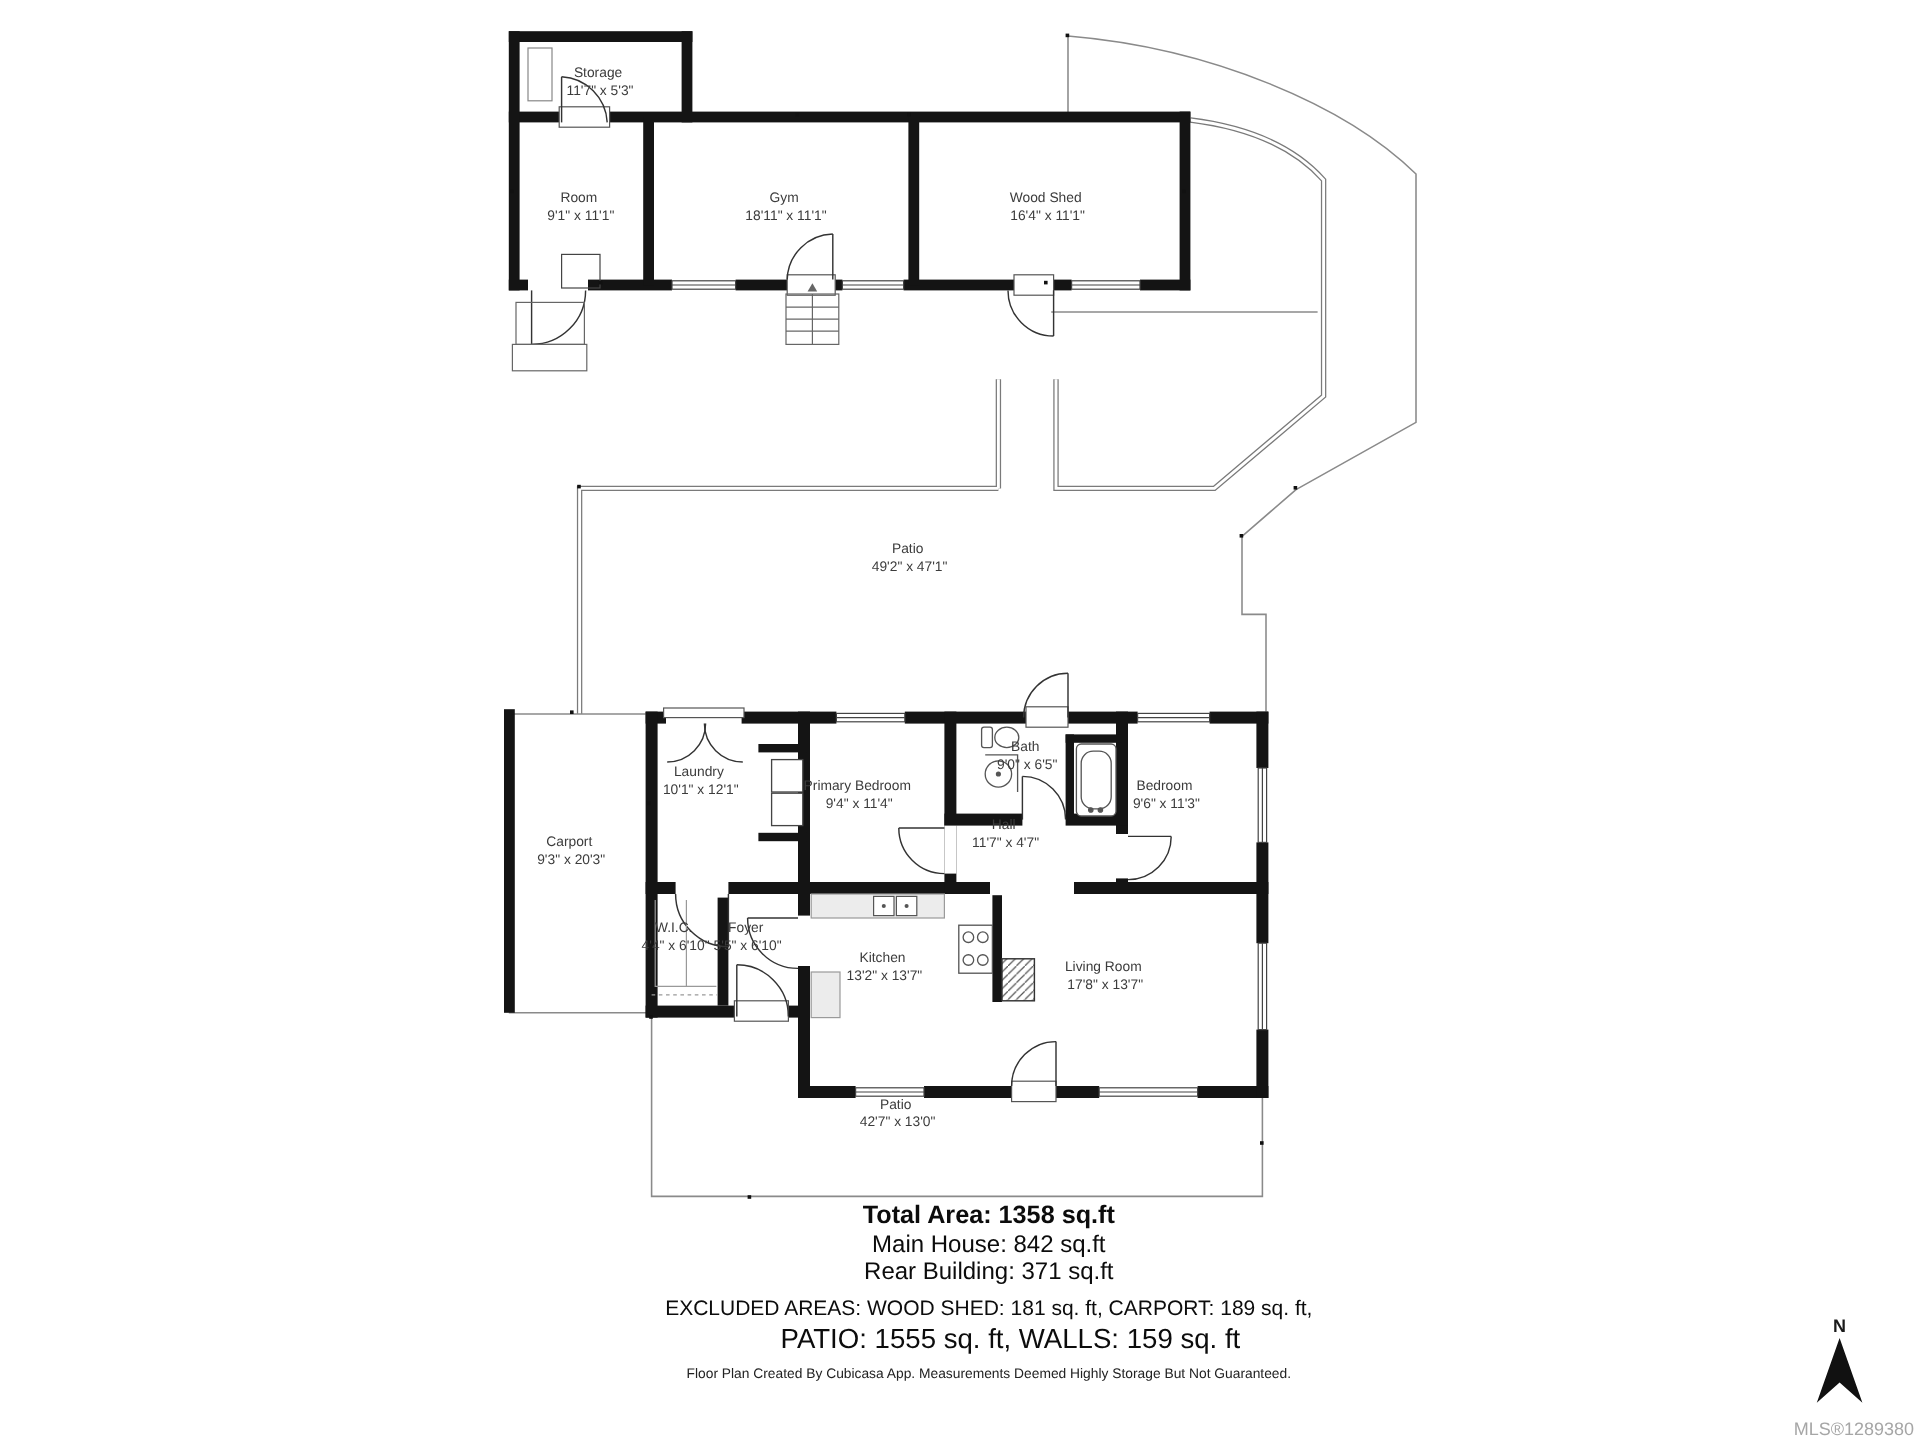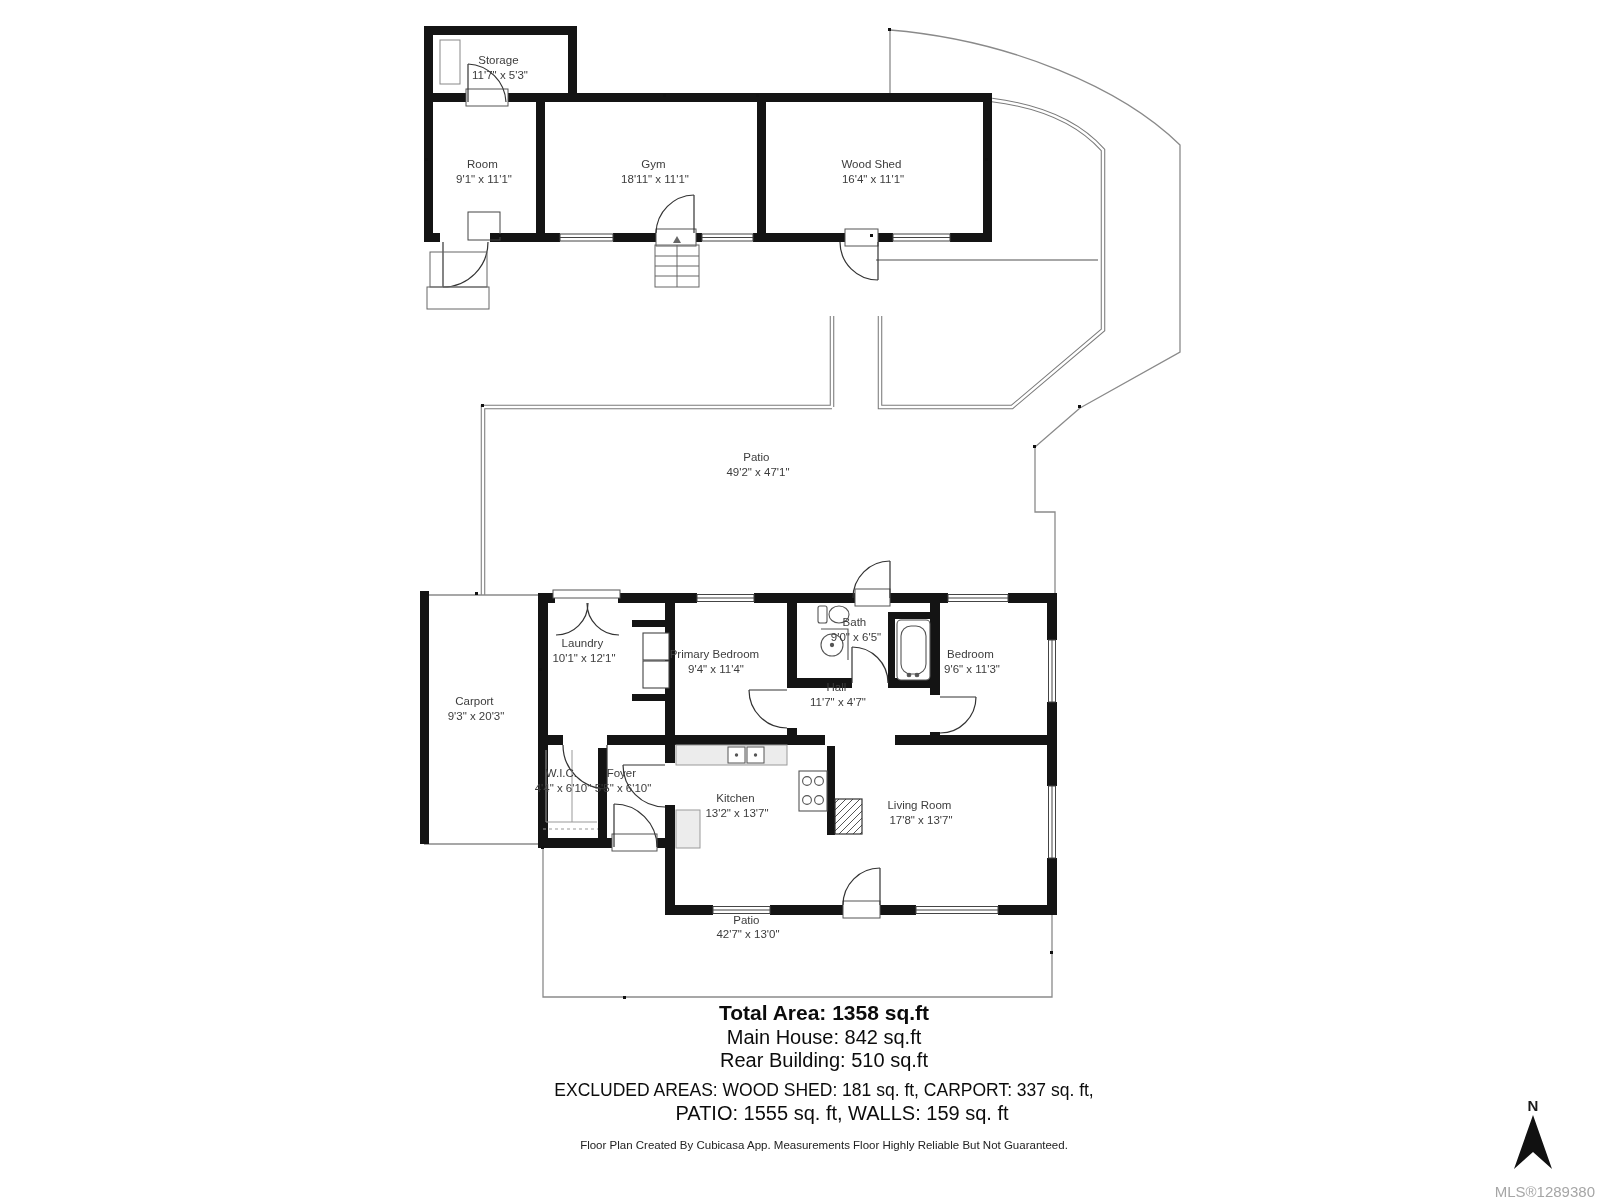--- a/index.html
+++ b/index.html
@@ -5,21 +5,21 @@
   html,body{margin:0;padding:0;background:#fff;}
   .canvas{position:relative;width:1600px;height:1200px;background:#fff;overflow:hidden;
           font-family:"Liberation Sans","DejaVu Sans",sans-serif;}
   .plan{position:absolute;left:0;top:0;}
   .rlabel{font-size:11.5px;fill:#3c3c3c;}
   .summary-line{position:absolute;left:0;right:0;text-align:center;color:#0c0c0c;margin-left:48px;}
   .t-total{top:1001px;font-size:21px;font-weight:700;}
   .t-main{top:1026px;font-size:20px;}
   .t-rear{top:1049px;font-size:20px;}
   .t-excl1{top:1080px;font-size:17.5px;}
-  .t-excl2{top:1102px;font-size:20px;padding-left:36px;}
+  .t-excl2{top:1102px;font-size:23px;padding-left:36px;}
   .t-footer{top:1139px;font-size:11.5px;color:#222;}
   .compass{position:absolute;left:1500px;top:1098px;width:66px;text-align:center;}
   .compass .n{font-size:15px;font-weight:600;color:#1a1a1a;display:block;line-height:15px;}
   .mls{position:absolute;right:5px;top:1183px;font-size:15px;color:#a6a6a6;}
 </style>
 </head>
 <body>
 
 <div class="canvas">
 
@@ -368,24 +368,24 @@
     </text>
     <text class="rlabel">
       <tspan x="748" y="924">Patio</tspan>
       <tspan x="748" y="938">42'7" x 13'0"</tspan>
     </text>
   </g>
 </svg>
 
   <div class="summary-line t-total">Total Area: 1358 sq.ft</div>
   <div class="summary-line t-main">Main House: 842 sq.ft</div>
-  <div class="summary-line t-rear">Rear Building: 510 sq.ft</div>
-  <div class="summary-line t-excl1">EXCLUDED AREAS: WOOD SHED: 181 sq. ft,  CARPORT: 337 sq. ft,</div>
+  <div class="summary-line t-rear">Rear Building: 371 sq.ft</div>
+  <div class="summary-line t-excl1">EXCLUDED AREAS: WOOD SHED: 181 sq. ft,  CARPORT: 189 sq. ft,</div>
   <div class="summary-line t-excl2">PATIO: 1555 sq. ft, WALLS: 159 sq. ft</div>
-  <div class="summary-line t-footer">Floor Plan Created By Cubicasa App. Measurements Floor Highly Reliable But Not Guaranteed.</div>
+  <div class="summary-line t-footer">Floor Plan Created By Cubicasa App. Measurements Deemed Highly Storage But Not Guaranteed.</div>
 
   <div class="compass">
     <span class="n">N</span>
     <svg width="66" height="60" viewBox="0 0 66 60">
       <polygon points="33,2 52,56 33,39 14,56" fill="#111"></polygon>
     </svg>
   </div>
 
   <div class="mls">MLS®1289380</div>
 

